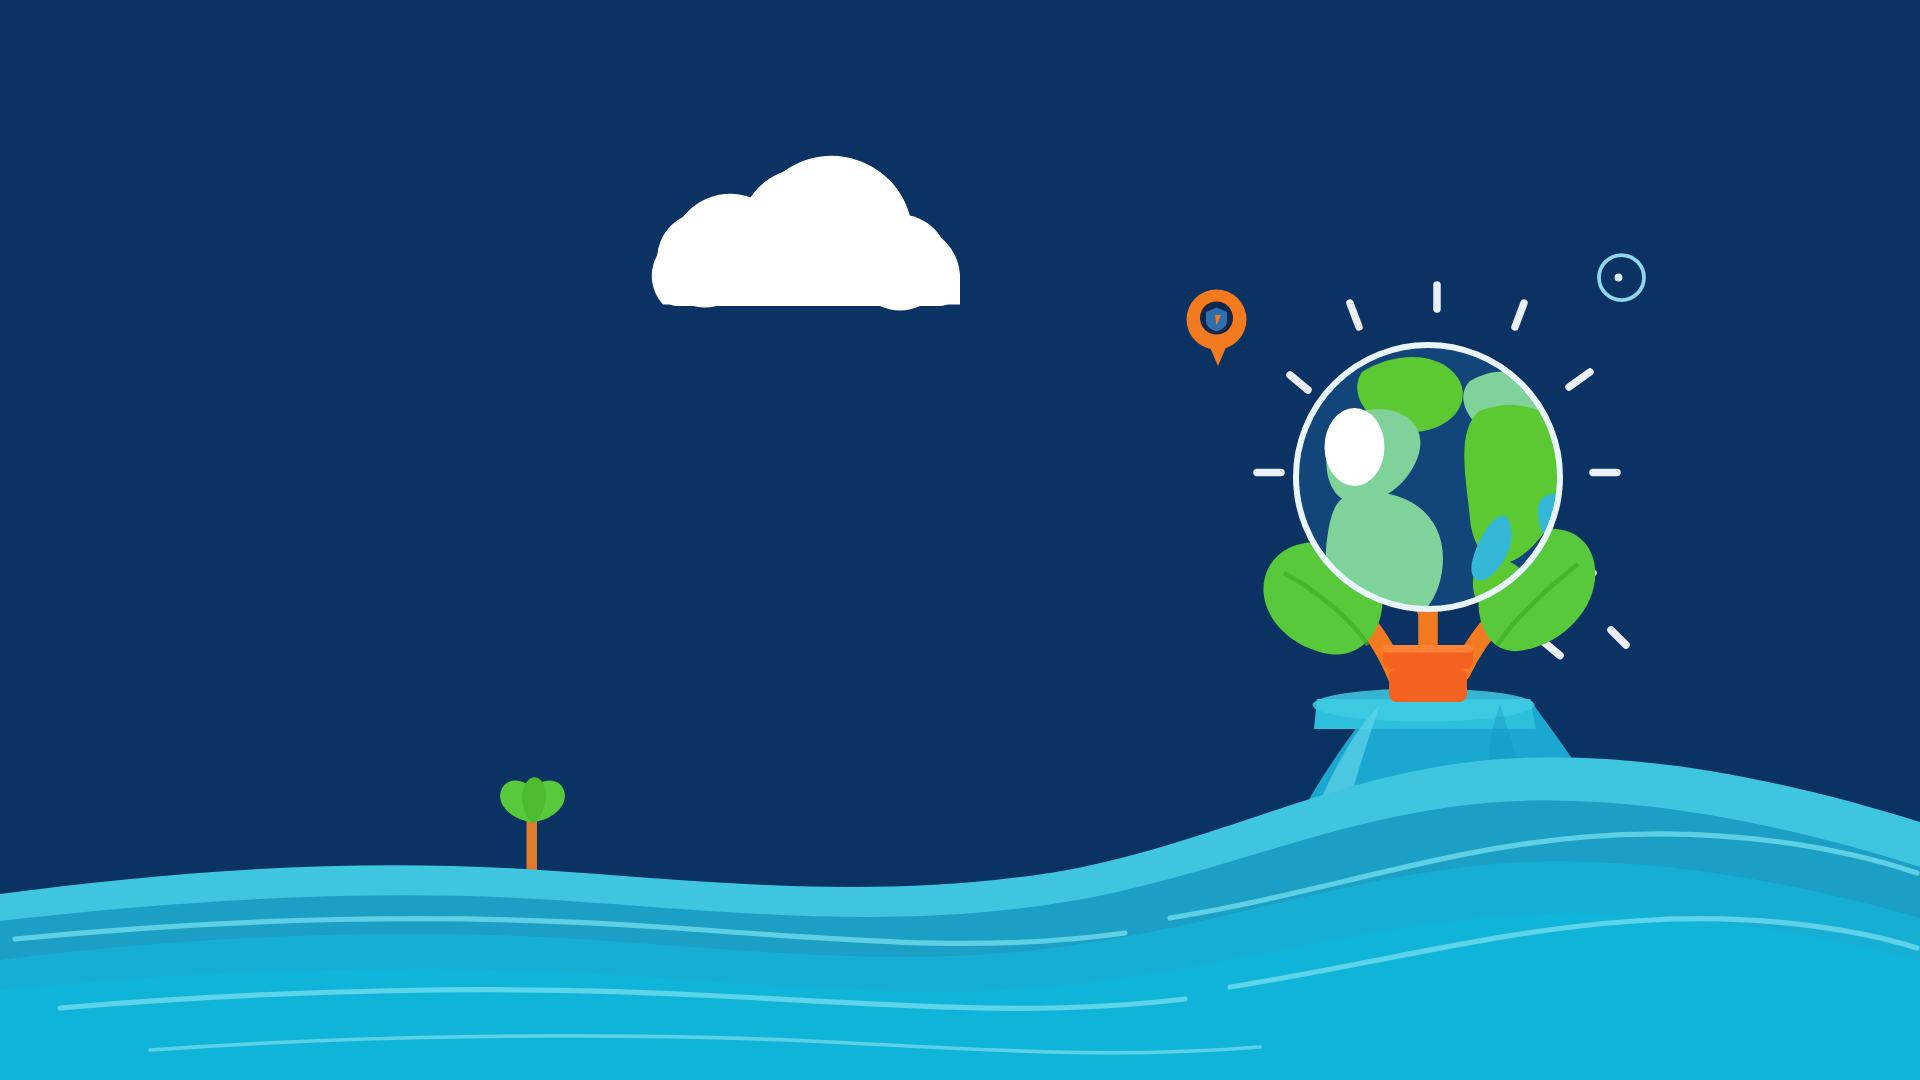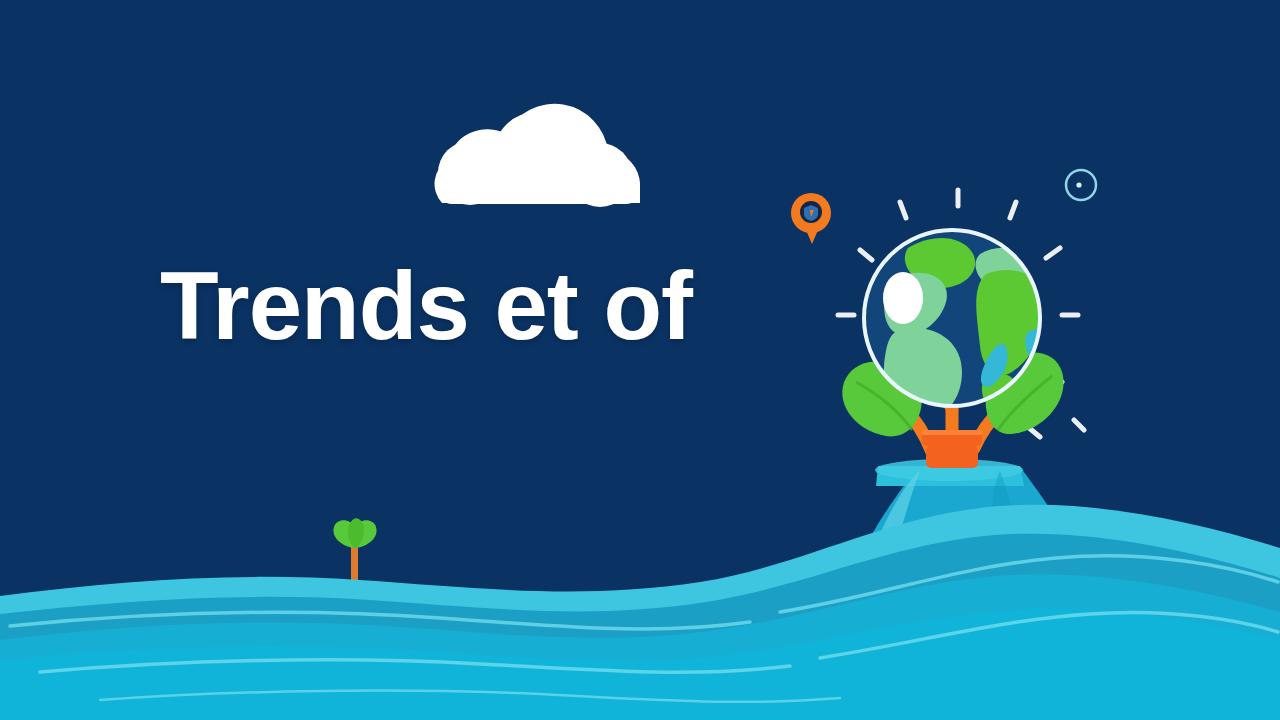--- a/index.html
+++ b/index.html
@@ -258,18 +258,14 @@
       <path d="M10 626 C150 612 300 608 440 618 C560 626 650 636 750 622"></path>
       <path d="M780 612 C880 596 960 566 1056 558 C1150 550 1230 566 1278 582"></path>
       <path d="M40 672 C180 660 340 656 480 664 C600 670 690 678 790 666"></path>
       <path d="M820 658 C920 642 1000 620 1090 614 C1170 608 1240 620 1278 632"></path>
     </g>
     <g fill="none" stroke="#8ae4f2" stroke-width="2.5" stroke-linecap="round" opacity="0.6">
       <path d="M100 700 C240 690 400 688 540 694 C660 700 740 706 840 698"></path>
     </g>
   </svg>
 
-  <div id="title-layer">
-    <h1 id="headline">Trends et of</h1>
-    <span class="glitch-macron"></span>
-  </div>
 
 </div>
 
 </body></html>

